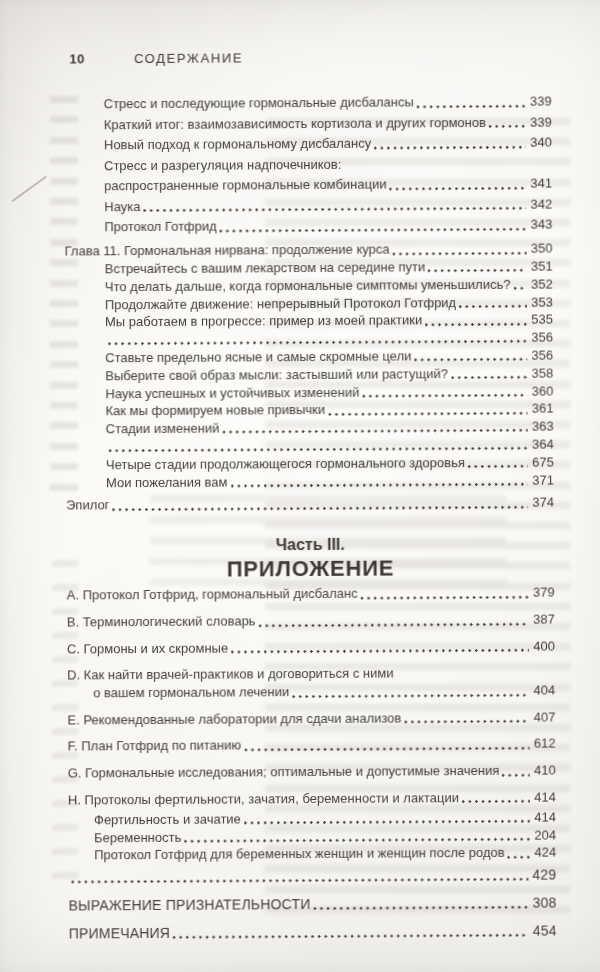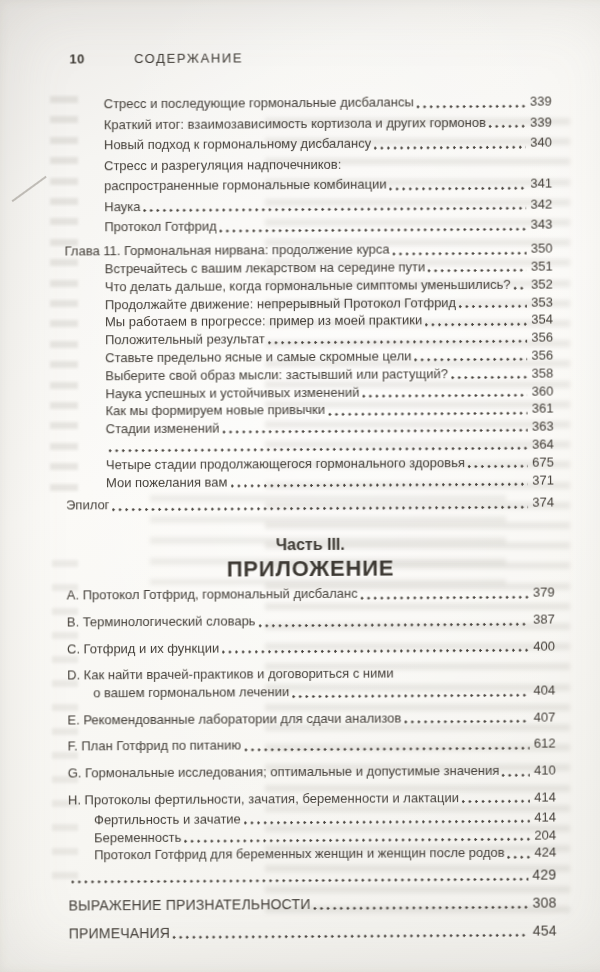--- a/index.html
+++ b/index.html
@@ -145,24 +145,23 @@
           <span class="pg">352</span>
         </div>
         <div class="r lvl1 dense">
           <span class="t">Продолжайте движение: непрерывный Протокол Готфрид</span>
           <span class="dots"></span>
           <span class="pg">353</span>
         </div>
         <div class="r lvl1 dense">
           <span class="t">Мы работаем в прогрессе: пример из моей практики</span>
           <span class="dots"></span>
-          <span class="pg">354</span>
-        </div>
-        <div class="r lvl1 dense">
-          <span class="t">Положительный результат</span>
+          <span class="pg">535</span>
+        </div>
+        <div class="r lvl1 dense">
           <span class="dots"></span>
           <span class="pg">356</span>
         </div>
         <div class="r lvl1 dense">
           <span class="t">Ставьте предельно ясные и самые скромные цели</span>
           <span class="dots"></span>
           <span class="pg">356</span>
         </div>
         <div class="r lvl1 dense">
           <span class="t">Выберите свой образ мысли: застывший или растущий?</span>
@@ -215,21 +214,21 @@
           <span class="t">А. Протокол Готфрид, гормональный дисбаланс</span>
           <span class="dots"></span>
           <span class="pg">379</span>
         </div>
         <div class="r">
           <span class="t">В. Терминологический словарь</span>
           <span class="dots"></span>
           <span class="pg">387</span>
         </div>
         <div class="r">
-          <span class="t">С. Готфрид и их функции</span>
+          <span class="t">С. Гормоны и их скромные</span>
           <span class="dots"></span>
           <span class="pg">400</span>
         </div>
         <div class="r">
           <span class="t">D. Как найти врачей-практиков и договориться с ними</span>
         </div>
         <div class="r cont">
           <span class="t">о вашем гормональном лечении</span>
           <span class="dots"></span>
           <span class="pg">404</span>

